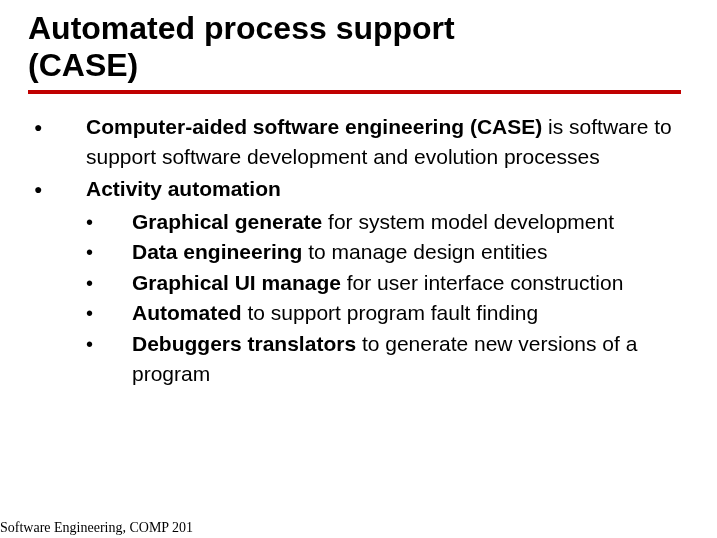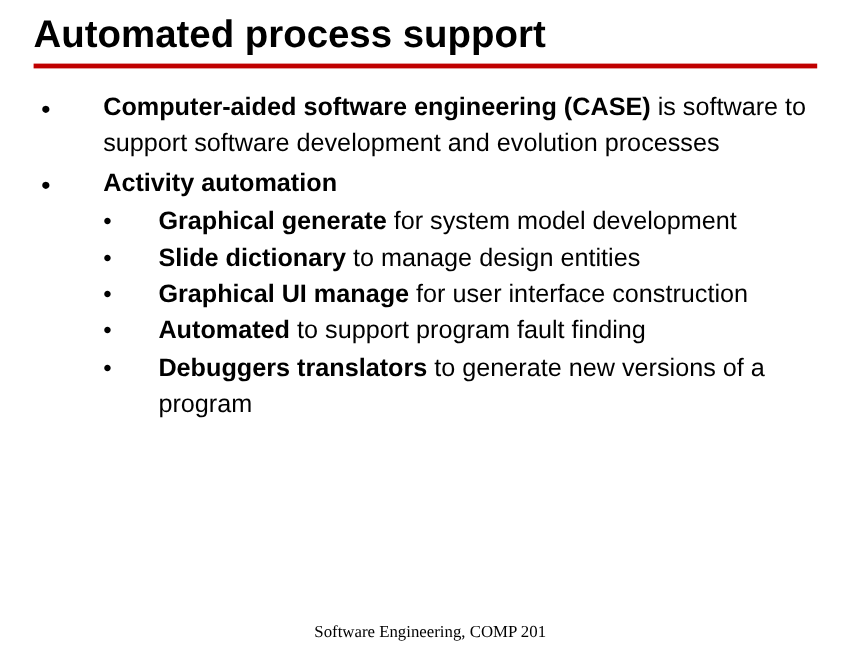--- a/index.html
+++ b/index.html
@@ -70,57 +70,57 @@
     left: 0;
     width: 717px;
     font-family: "Times New Roman", Times, serif;
     font-size: 14px;
     color: #000;
   }
   .footer .course {
     position: absolute;
     left: 0;
     width: 717px;
-    text-align: center;
     font-family: Liberation Serif, serif;
   }
   .footer .page {
     position: absolute;
     right: 60px;
     margin-top: 48px;
   }
   b { font-weight: bold; }
 </style>
 </head>
 <body>
 
 <div class="slide">
 
   <h1 class="title">
     <span>Automated process support</span><br>
+    <span>(CASE)</span>
   </h1>
 
   <div class="rule"></div>
 
   <div class="body" id="body-container">
       <div class="l1">
         <div class="bullet">●</div>
         <div class="text"><b>Computer-aided software engineering (CASE)</b> is software to support software development and evolution processes</div>
       </div>
       <div class="l1">
         <div class="bullet">●</div>
         <div class="text"><b>Activity automation</b></div>
       </div>
       <div class="l2">
         <div class="bullet">•</div>
         <div class="text"><b>Graphical generate</b> for system model development</div>
       </div>
       <div class="l2">
         <div class="bullet">•</div>
-        <div class="text"><b>Slide dictionary</b> to manage design entities</div>
+        <div class="text"><b>Data engineering</b> to manage design entities</div>
       </div>
       <div class="l2">
         <div class="bullet">•</div>
         <div class="text"><b>Graphical UI manage</b> for user interface construction</div>
       </div>
       <div class="l2">
         <div class="bullet">•</div>
         <div class="text"><b>Automated</b> to support program fault finding</div>
       </div>
       <div class="l2">

